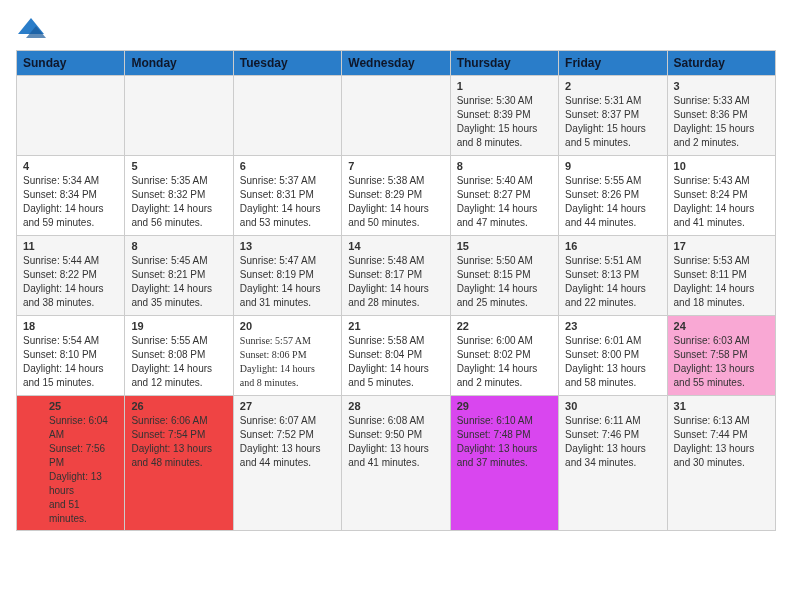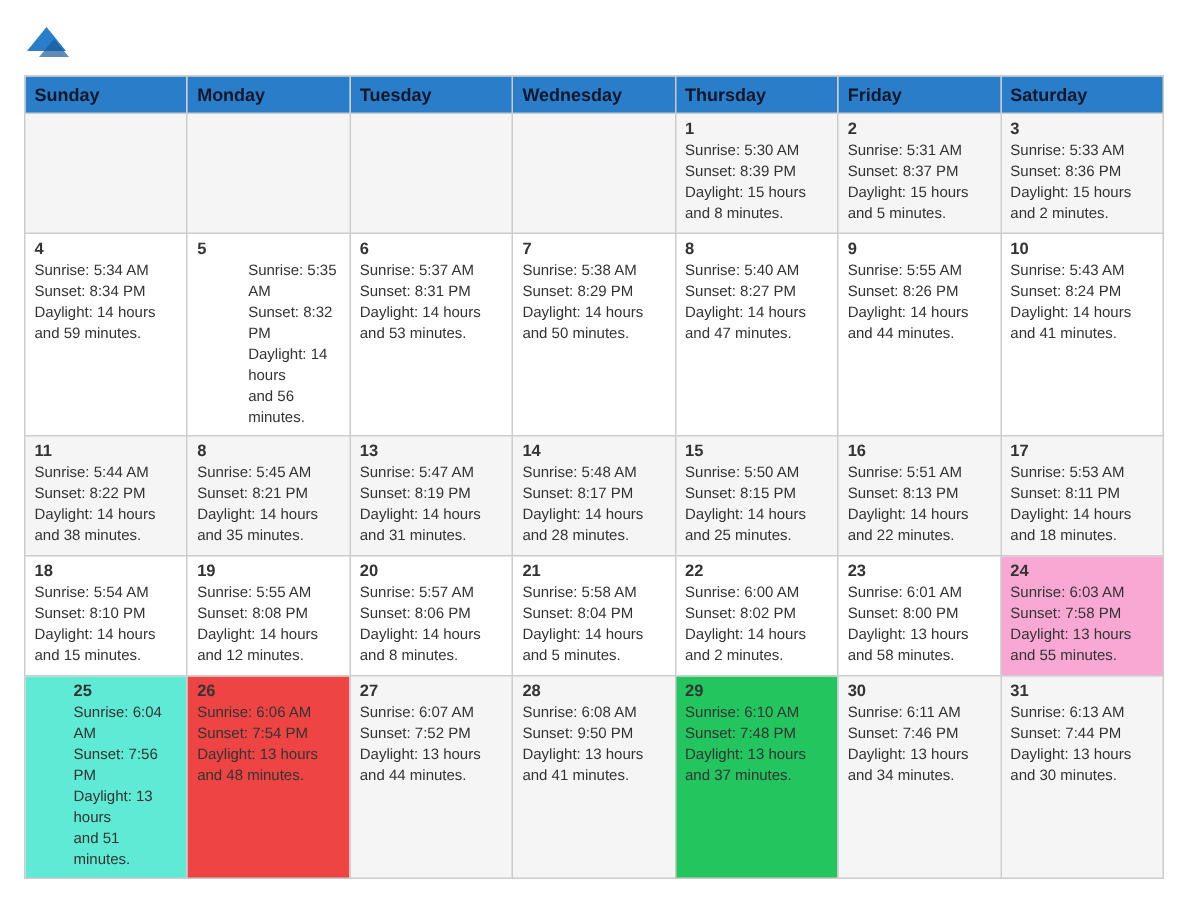--- a/index.html
+++ b/index.html
@@ -144,21 +144,21 @@
       <tr>
         <td style="background-color: rgb(255, 255, 255);">
           <span class="day-num">4</span>
           <div class="day-info" style="white-space: pre-line;">Sunrise: 5:34 AM
 Sunset: 8:34 PM
 Daylight: 14 hours
 and 59 minutes.</div>
         </td>
         <td style="background-color: rgb(255, 255, 255);">
           <span class="day-num">5</span>
-          <div class="day-info" style="white-space: pre-line; margin-left: 34px;">Sunrise: 5:35 AM
+          <div class="day-info" style="white-space: pre-line;">Sunrise: 5:35 AM
 Sunset: 8:32 PM
 Daylight: 14 hours
 and 56 minutes.</div>
         </td>
         <td style="background-color: rgb(255, 255, 255);">
           <span class="day-num">6</span>
           <div class="day-info" style="white-space: pre-line;">Sunrise: 5:37 AM
 Sunset: 8:31 PM
 Daylight: 14 hours
 and 53 minutes.</div>
@@ -253,21 +253,21 @@
         </td>
         <td style="background-color: rgb(255, 255, 255);">
           <span class="day-num">19</span>
           <div class="day-info" style="white-space: pre-line;">Sunrise: 5:55 AM
 Sunset: 8:08 PM
 Daylight: 14 hours
 and 12 minutes.</div>
         </td>
         <td style="background-color: rgb(255, 255, 255);">
           <span class="day-num">20</span>
-          <div class="day-info" style="white-space: pre-line;">Sunrise: 5:57 AM
+          <div class="day-info" style="white-space: pre-line; font-family: Liberation Serif, serif;">Sunrise: 5:57 AM
 Sunset: 8:06 PM
 Daylight: 14 hours
 and 8 minutes.</div>
         </td>
         <td style="background-color: rgb(255, 255, 255);">
           <span class="day-num">21</span>
           <div class="day-info" style="white-space: pre-line;">Sunrise: 5:58 AM
 Sunset: 8:04 PM
 Daylight: 14 hours
 and 5 minutes.</div>
@@ -288,21 +288,21 @@
         </td>
         <td style="background-color: #f9a8d4;">
           <span class="day-num">24</span>
           <div class="day-info" style="white-space: pre-line;">Sunrise: 6:03 AM
 Sunset: 7:58 PM
 Daylight: 13 hours
 and 55 minutes.</div>
         </td>
       </tr>
       <tr>
-        <td style="background-color: #5eead4; padding-left: 32px;">
+        <td style="background-color: #ef4444; padding-left: 32px;">
           <span class="day-num">25</span>
           <div class="day-info" style="white-space: pre-line;">Sunrise: 6:04 AM
 Sunset: 7:56 PM
 Daylight: 13 hours
 and 51 minutes.</div>
         </td>
         <td style="background-color: #ef4444;">
           <span class="day-num">26</span>
           <div class="day-info" style="white-space: pre-line;">Sunrise: 6:06 AM
 Sunset: 7:54 PM
@@ -316,21 +316,21 @@
 Daylight: 13 hours
 and 44 minutes.</div>
         </td>
         <td style="background-color: rgb(245, 245, 245);">
           <span class="day-num">28</span>
           <div class="day-info" style="white-space: pre-line;">Sunrise: 6:08 AM
 Sunset: 9:50 PM
 Daylight: 13 hours
 and 41 minutes.</div>
         </td>
-        <td style="background-color: #22c55e;">
+        <td style="background-color: #d946ef;">
           <span class="day-num">29</span>
           <div class="day-info" style="white-space: pre-line;">Sunrise: 6:10 AM
 Sunset: 7:48 PM
 Daylight: 13 hours
 and 37 minutes.</div>
         </td>
         <td style="background-color: rgb(245, 245, 245);">
           <span class="day-num">30</span>
           <div class="day-info" style="white-space: pre-line;">Sunrise: 6:11 AM
 Sunset: 7:46 PM

